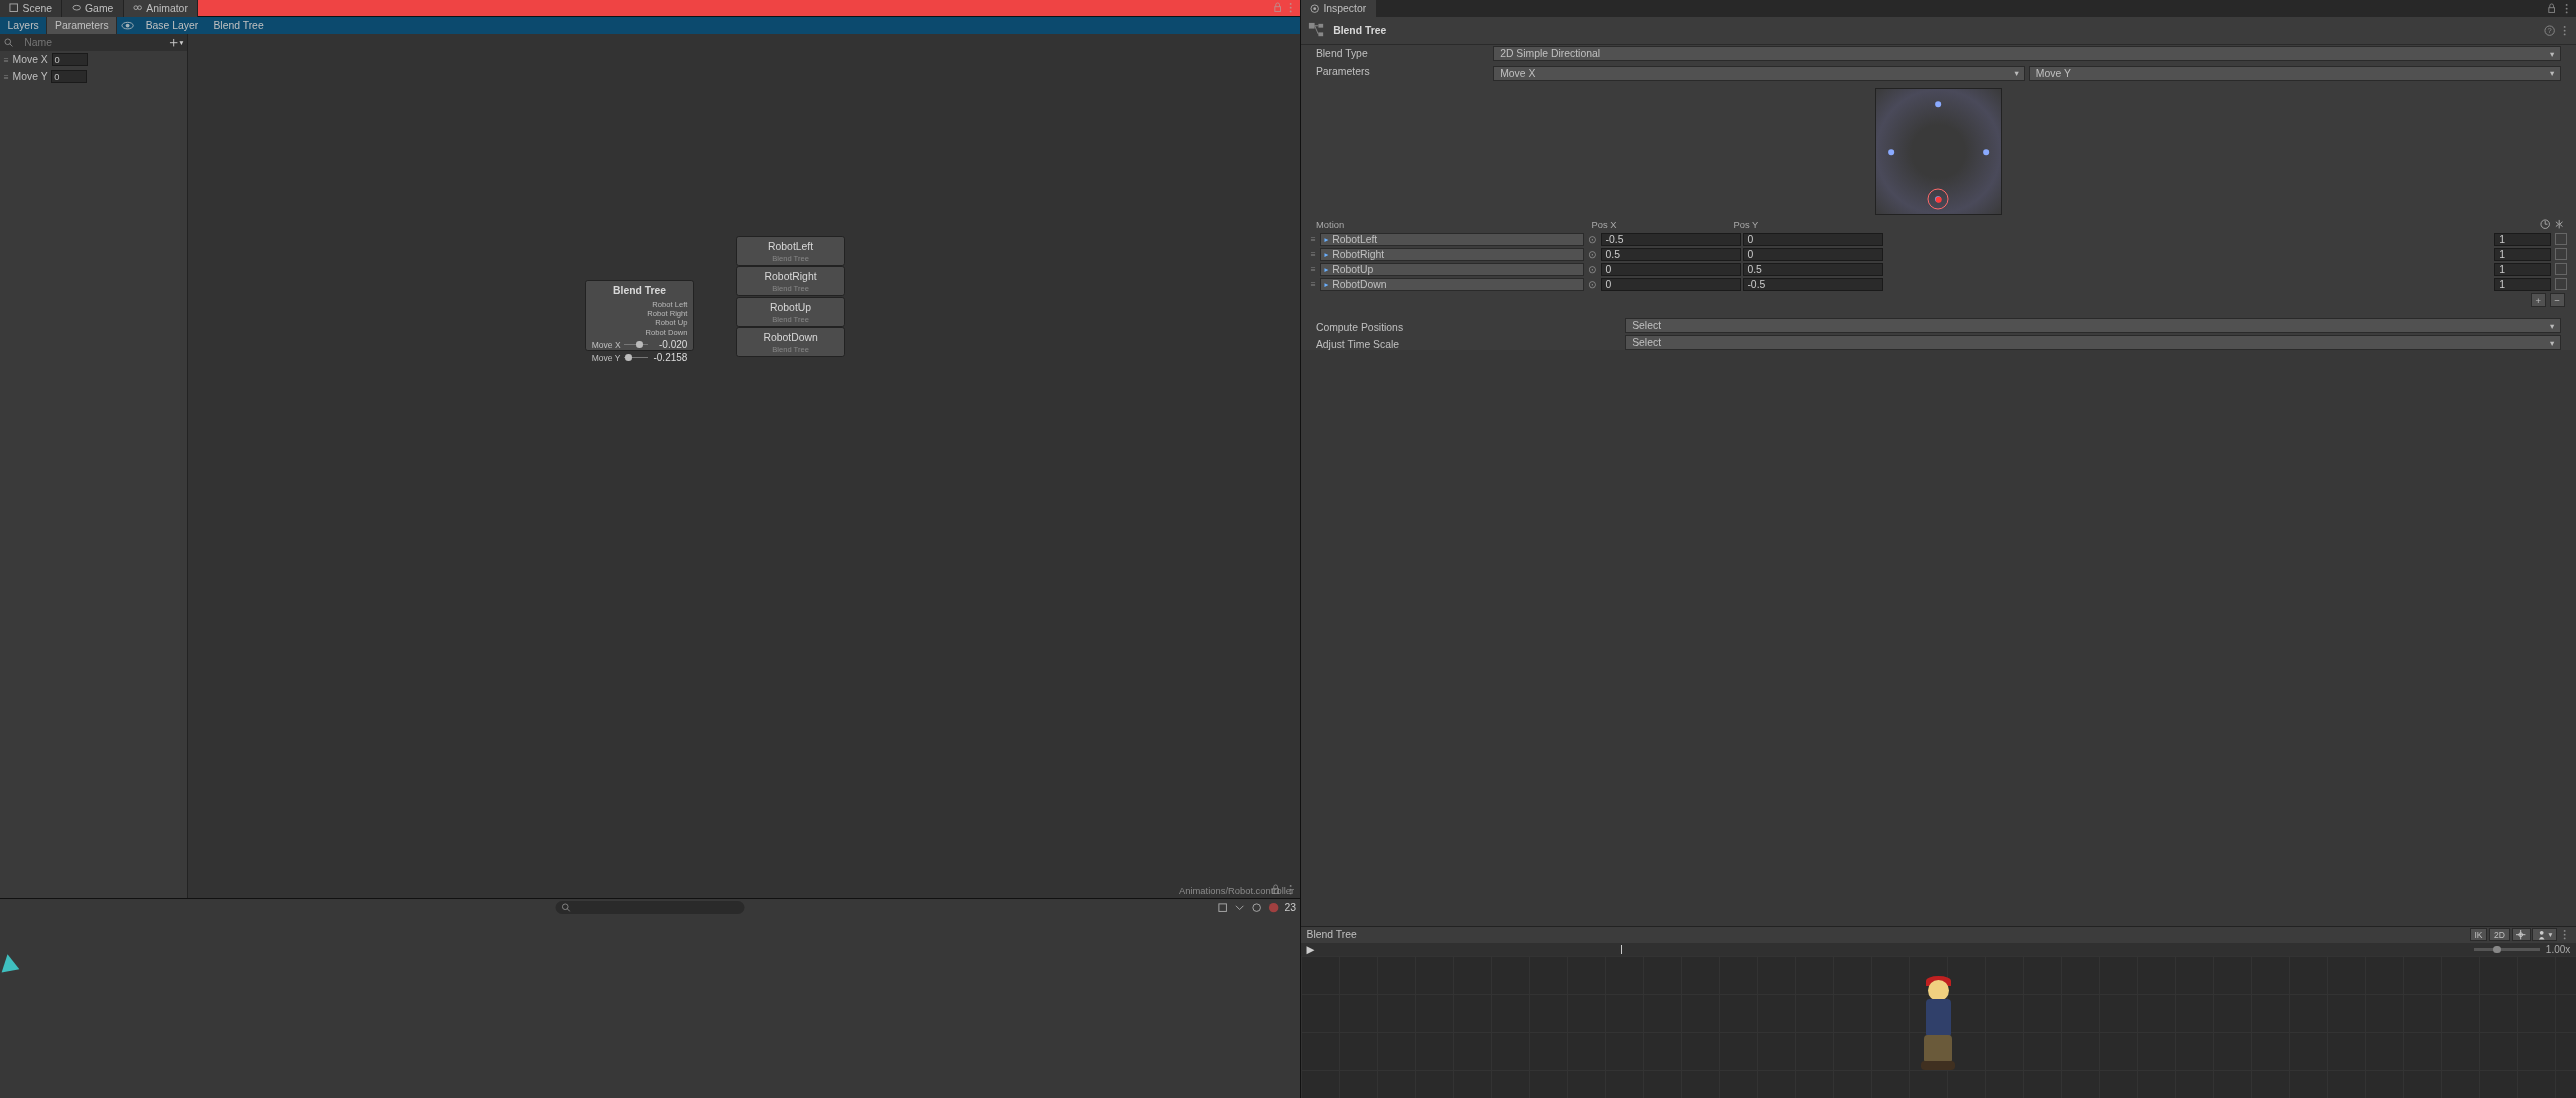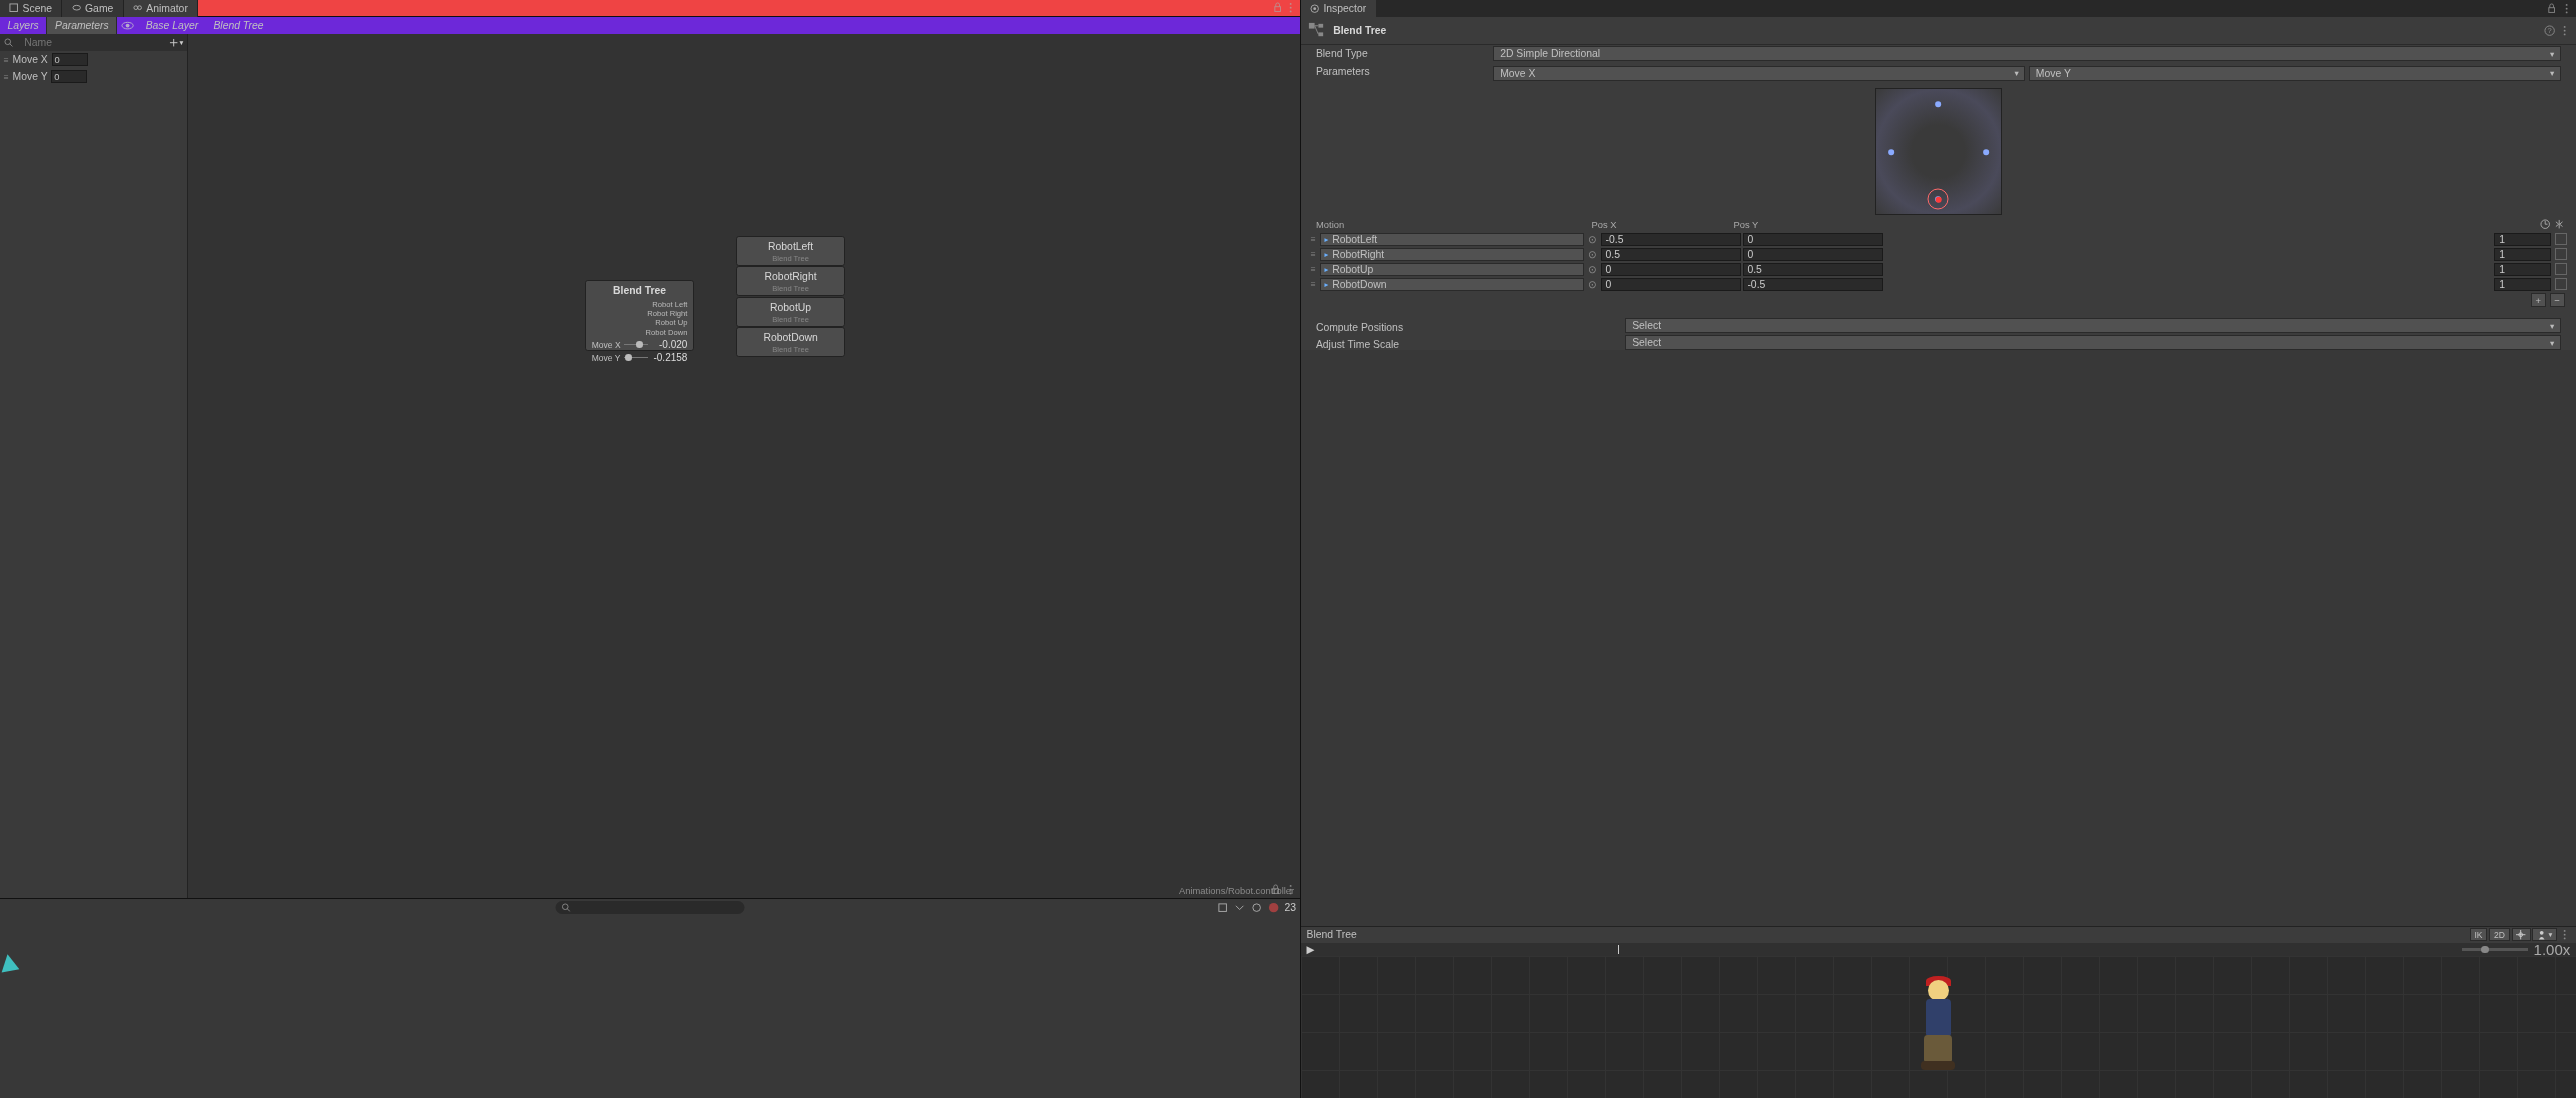--- a/index.html
+++ b/index.html
@@ -11,21 +11,21 @@
 
   
   .tabs-row { height: 17px; background: #ef4444; display: flex; align-items: center; gap: 0; border-bottom: 0.9px solid #111; position: relative; }
   .tab { padding: 1.9px 9.4px; height: 17px; display: flex; align-items: center; gap: 3.8px; background: #353535; border-right: 0.9px solid #222; cursor: pointer; }
   .tab.active { background: #3c3c3c; }
   .tab .ic { width: 9.4px; height: 9.4px; display: inline-block; }
   .tabs-right { margin-left: auto; display: flex; gap: 1.9px; padding-right: 3.8px; }
   .mini-ic { width: 11.3px; height: 11.3px; opacity: 0.7; }
 
   
-  .anim-bar { height: 17px; background: #6d28d9; display: flex; align-items: center; font-style: italic; }
+  .anim-bar { height: 17px; background: #0c4a6e; display: flex; align-items: center; }
   .anim-bar .toggle-btn { padding: 1.9px 7.6px; height: 17px; display:flex; align-items:center; border-right: 0.9px solid #2a2a2a; cursor:pointer; }
   .anim-bar .toggle-btn.sel { background: #505050; }
   .anim-bar .crumb { padding: 1.9px 7.6px; height:17px; display:flex; align-items:center; cursor:pointer; }
   .anim-bar .eye { width:13.2px; height:13.2px; margin: 0 3.8px; opacity:0.8; }
 
   
   .anim-body { flex: 1 1 auto; display: flex; min-height: 0; }
 
   .param-panel { flex: 0 0 85px; background: #3a3a3a; border-right: 0.9px solid #222; display:flex; flex-direction:column; }
   .param-search { height: 17px; background: #2f2f2f; display:flex; align-items:center; padding: 0 3.8px; gap:11px; }
@@ -120,21 +120,21 @@
   
   .preview-head { height:17px; background:#3c3c3c; border-top:0.9px solid #222; display:flex; align-items:center; padding:0 5.7px; }
   .preview-head .r { margin-left:auto; display:flex; gap:1.9px; align-items:center; }
   .pill-btn { height:13.2px; padding:0 3.8px; background:#515151; border:0.9px solid #2a2a2a; font-size:8.5px; display:flex; align-items:center; }
   .preview-timeline { height:13.2px; background:#303030; display:flex; align-items:center; padding:0 5.7px; }
   .preview-timeline .play { width:9.4px; color:#ccc; }
   .preview-timeline .track { flex:1; height:9.4px; position:relative; margin:0 7.6px; }
   .preview-timeline .marker { position:absolute; top:0; width:0.9px; height:9.4px; background:#ccc; }
   .preview-timeline .zoom { width:66px; height:3.8px; background:#555; position:relative; }
   .preview-timeline .zoom .k { position:absolute; width:7.6px; height:7.6px; background:#888; border-radius:50%; top:-1.9px; left:19px; }
-  .preview-timeline .zlabel { margin-left:5.7px; color:#aaa; font-size:15px; }
+  .preview-timeline .zlabel { margin-left:5.7px; color:#aaa; font-size:10px; }
 
   .preview-body { height:142px; background:#2a2a2a; position:relative; background-image:
      linear-gradient(#333 0.9px, transparent 0.9px),
      linear-gradient(90deg, #333 0.9px, transparent 0.9px);
      background-size: 38px 38px;
      display:flex; align-items:center; justify-content:center;
   }
   .character {
     width:38px; height:94px; position:relative;
   }

